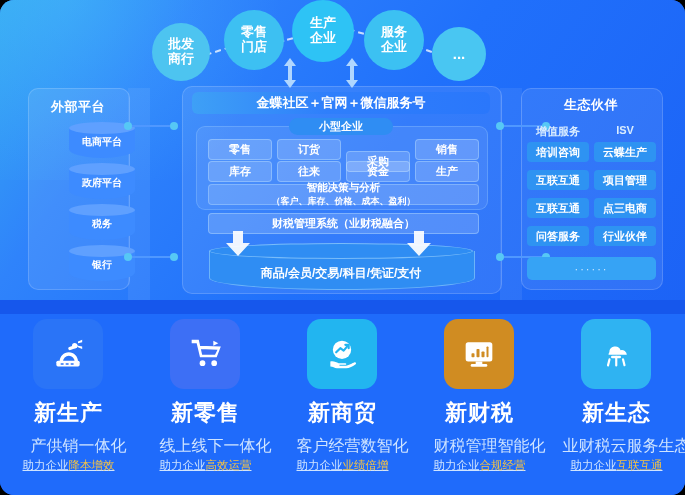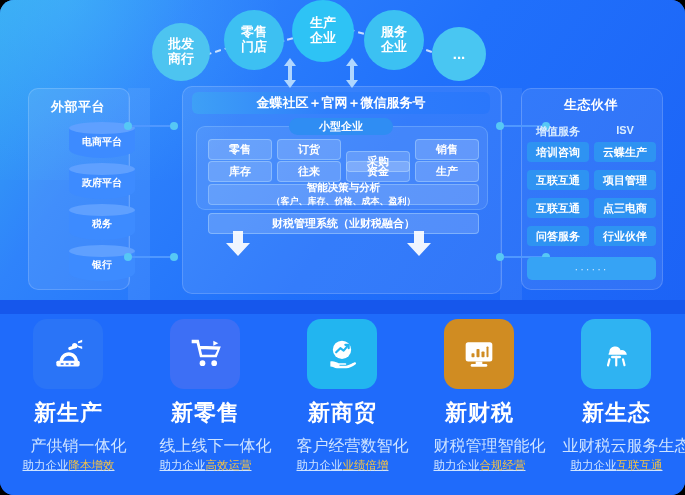--- a/index.html
+++ b/index.html
@@ -229,20 +229,25 @@
     <svg width="26" height="26" viewBox="0 0 26 26">
       <polygon points="8,0 18,0 18,12 25,12 13,25 1,12 8,12" fill="#ffffff" opacity=".92"></polygon>
     </svg>
   </div>
   <div class="arrowdn" style="left:406px;top:231px;">
     <svg width="26" height="26" viewBox="0 0 26 26">
       <polygon points="8,0 18,0 18,12 25,12 13,25 1,12 8,12" fill="#ffffff" opacity=".92"></polygon>
     </svg>
   </div>
 
+  <div class="drum" style="left:209px;top:243px;">
+    <div class="dbody"></div>
+    <div class="dtop"></div>
+    <div class="dlbl">商品/会员/交易/科目/凭证/支付</div>
+  </div>
 
   <div class="conn" style="left:496px;top:122px;width:54px;">
     <div class="ln" style="width:46px;"></div>
     <div class="d" style="left:0;"></div>
     <div class="d" style="left:46px;"></div>
   </div>
   <div class="conn" style="left:496px;top:253px;width:54px;">
     <div class="ln" style="width:46px;"></div>
     <div class="d" style="left:0;"></div>
     <div class="d" style="left:46px;"></div>

